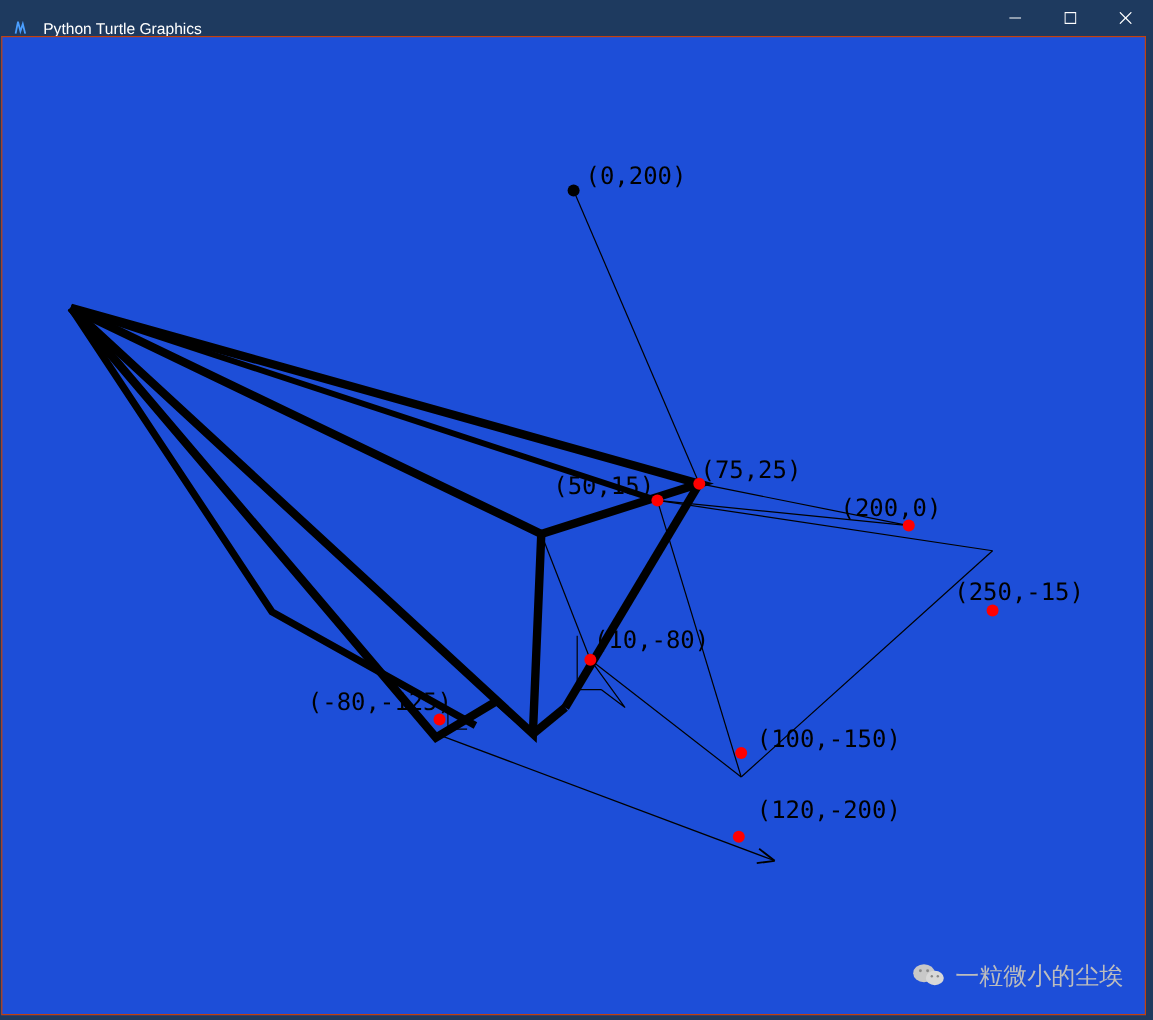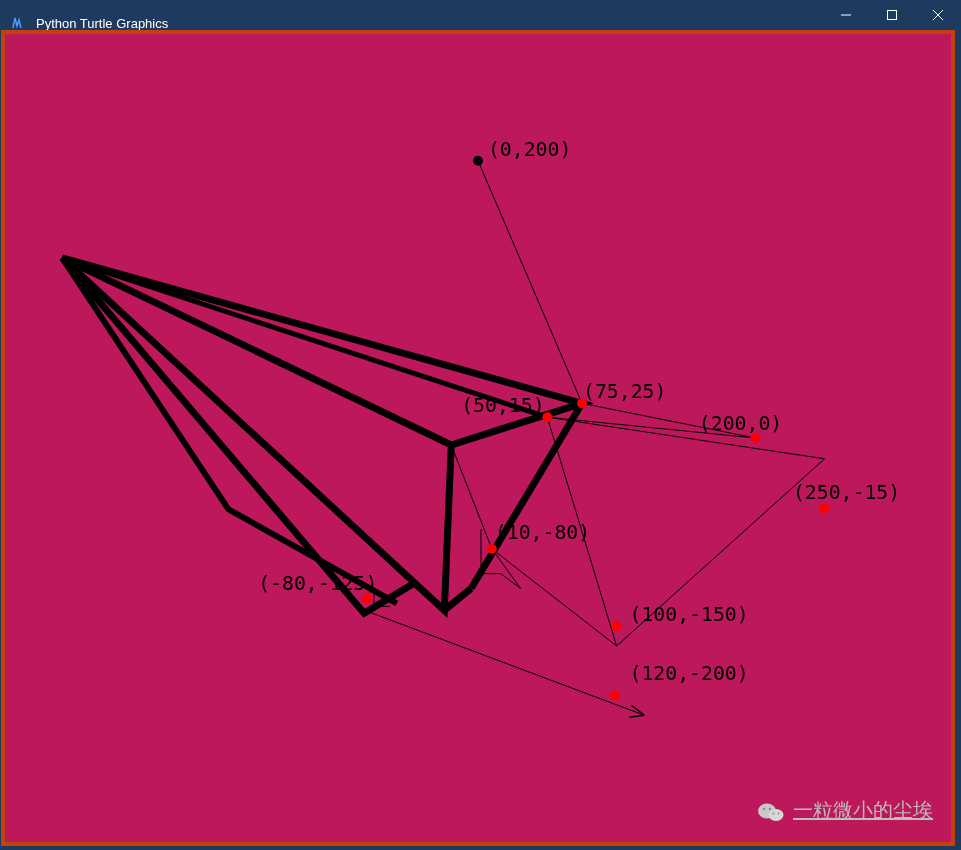--- a/index.html
+++ b/index.html
@@ -43,38 +43,37 @@
       justify-content: center;
       color: #ffffff;
       cursor: pointer;
     }
     .canvas-area {
       position: absolute;
       top: 30px;
       left: 1px;
       width: 954px;
       height: 816px;
-      background: #be185d;
-      border: 4px solid #c2410c;
+      background: #1d4ed8;
+      border: 1px solid #c2410c;
     }
     .canvas-svg {
       width: 100%;
       height: 100%;
     }
     .watermark {
       position: absolute;
       bottom: 18px;
       right: 18px;
       display: flex;
-      align-items: flex-end;
+      align-items: flex-start;
       gap: 8px;
       color: #bdbdbd;
       font-size: 20px;
       font-family: "Microsoft YaHei", sans-serif;
-      text-decoration: underline;
     }
     .right-edge {
       position: absolute;
       top: 30px;
       right: 0;
       width: 6px;
       height: 816px;
       background: #1e3a5f;
     }
     .coord-label {

